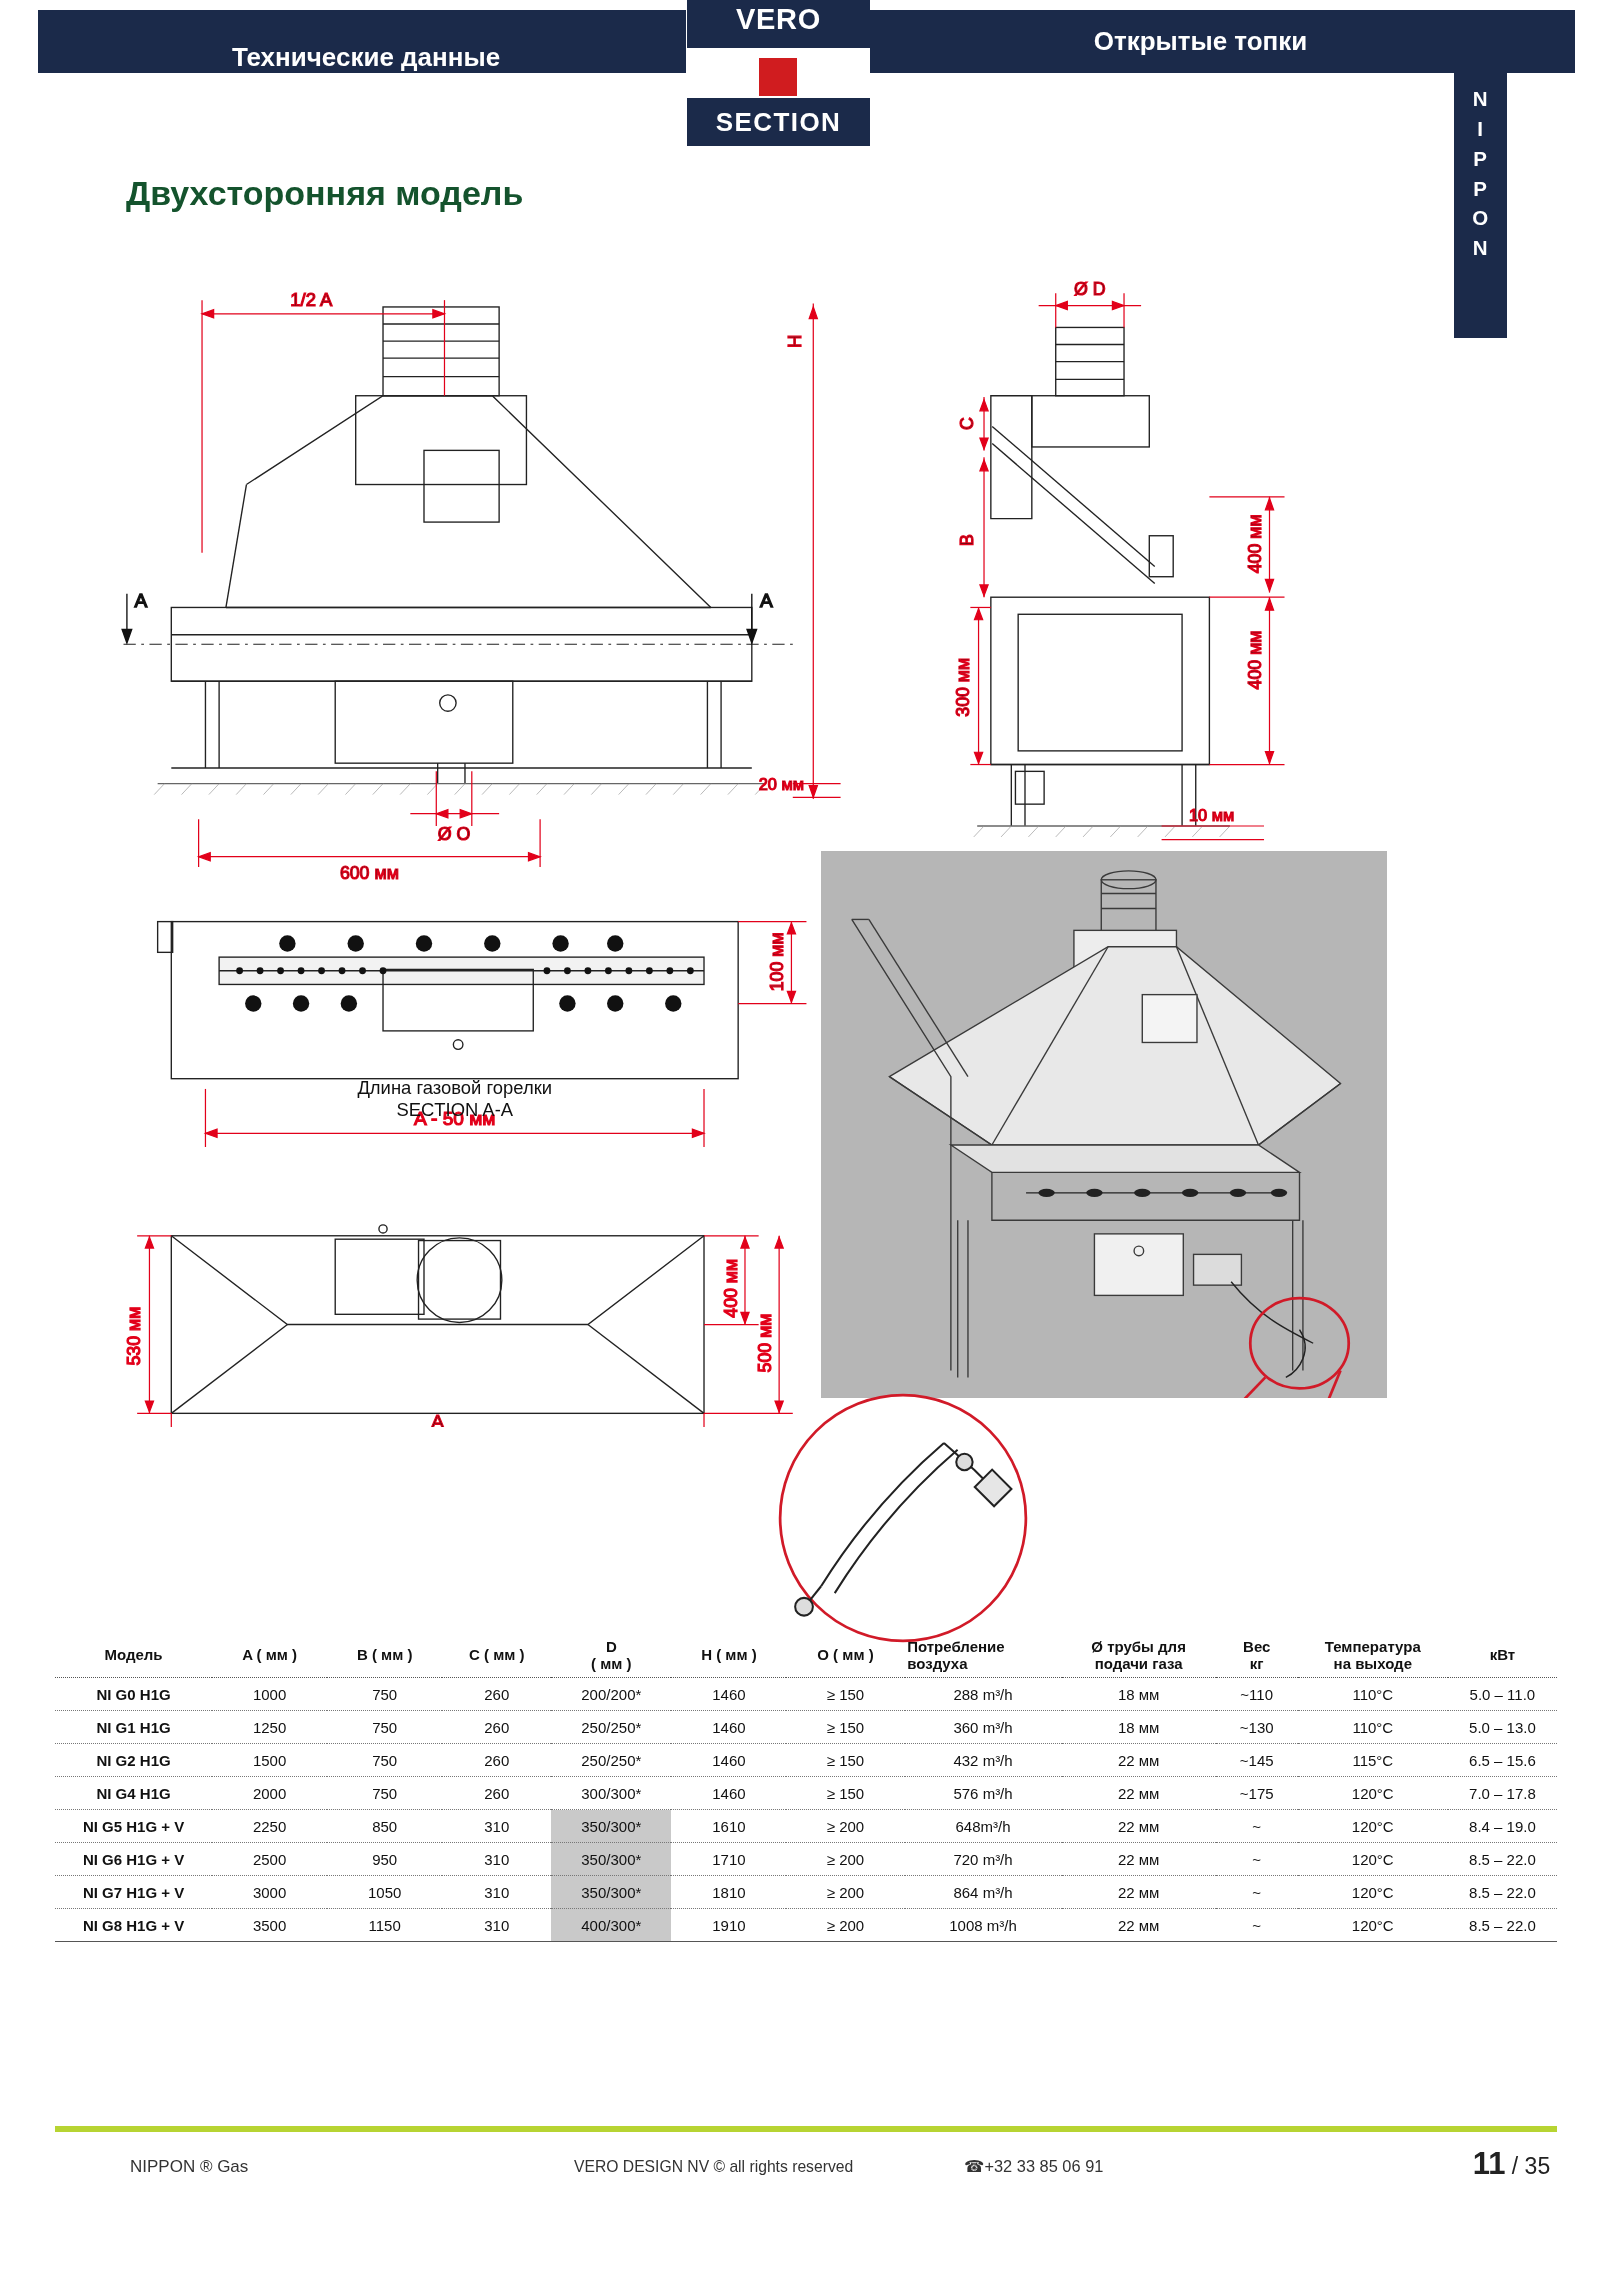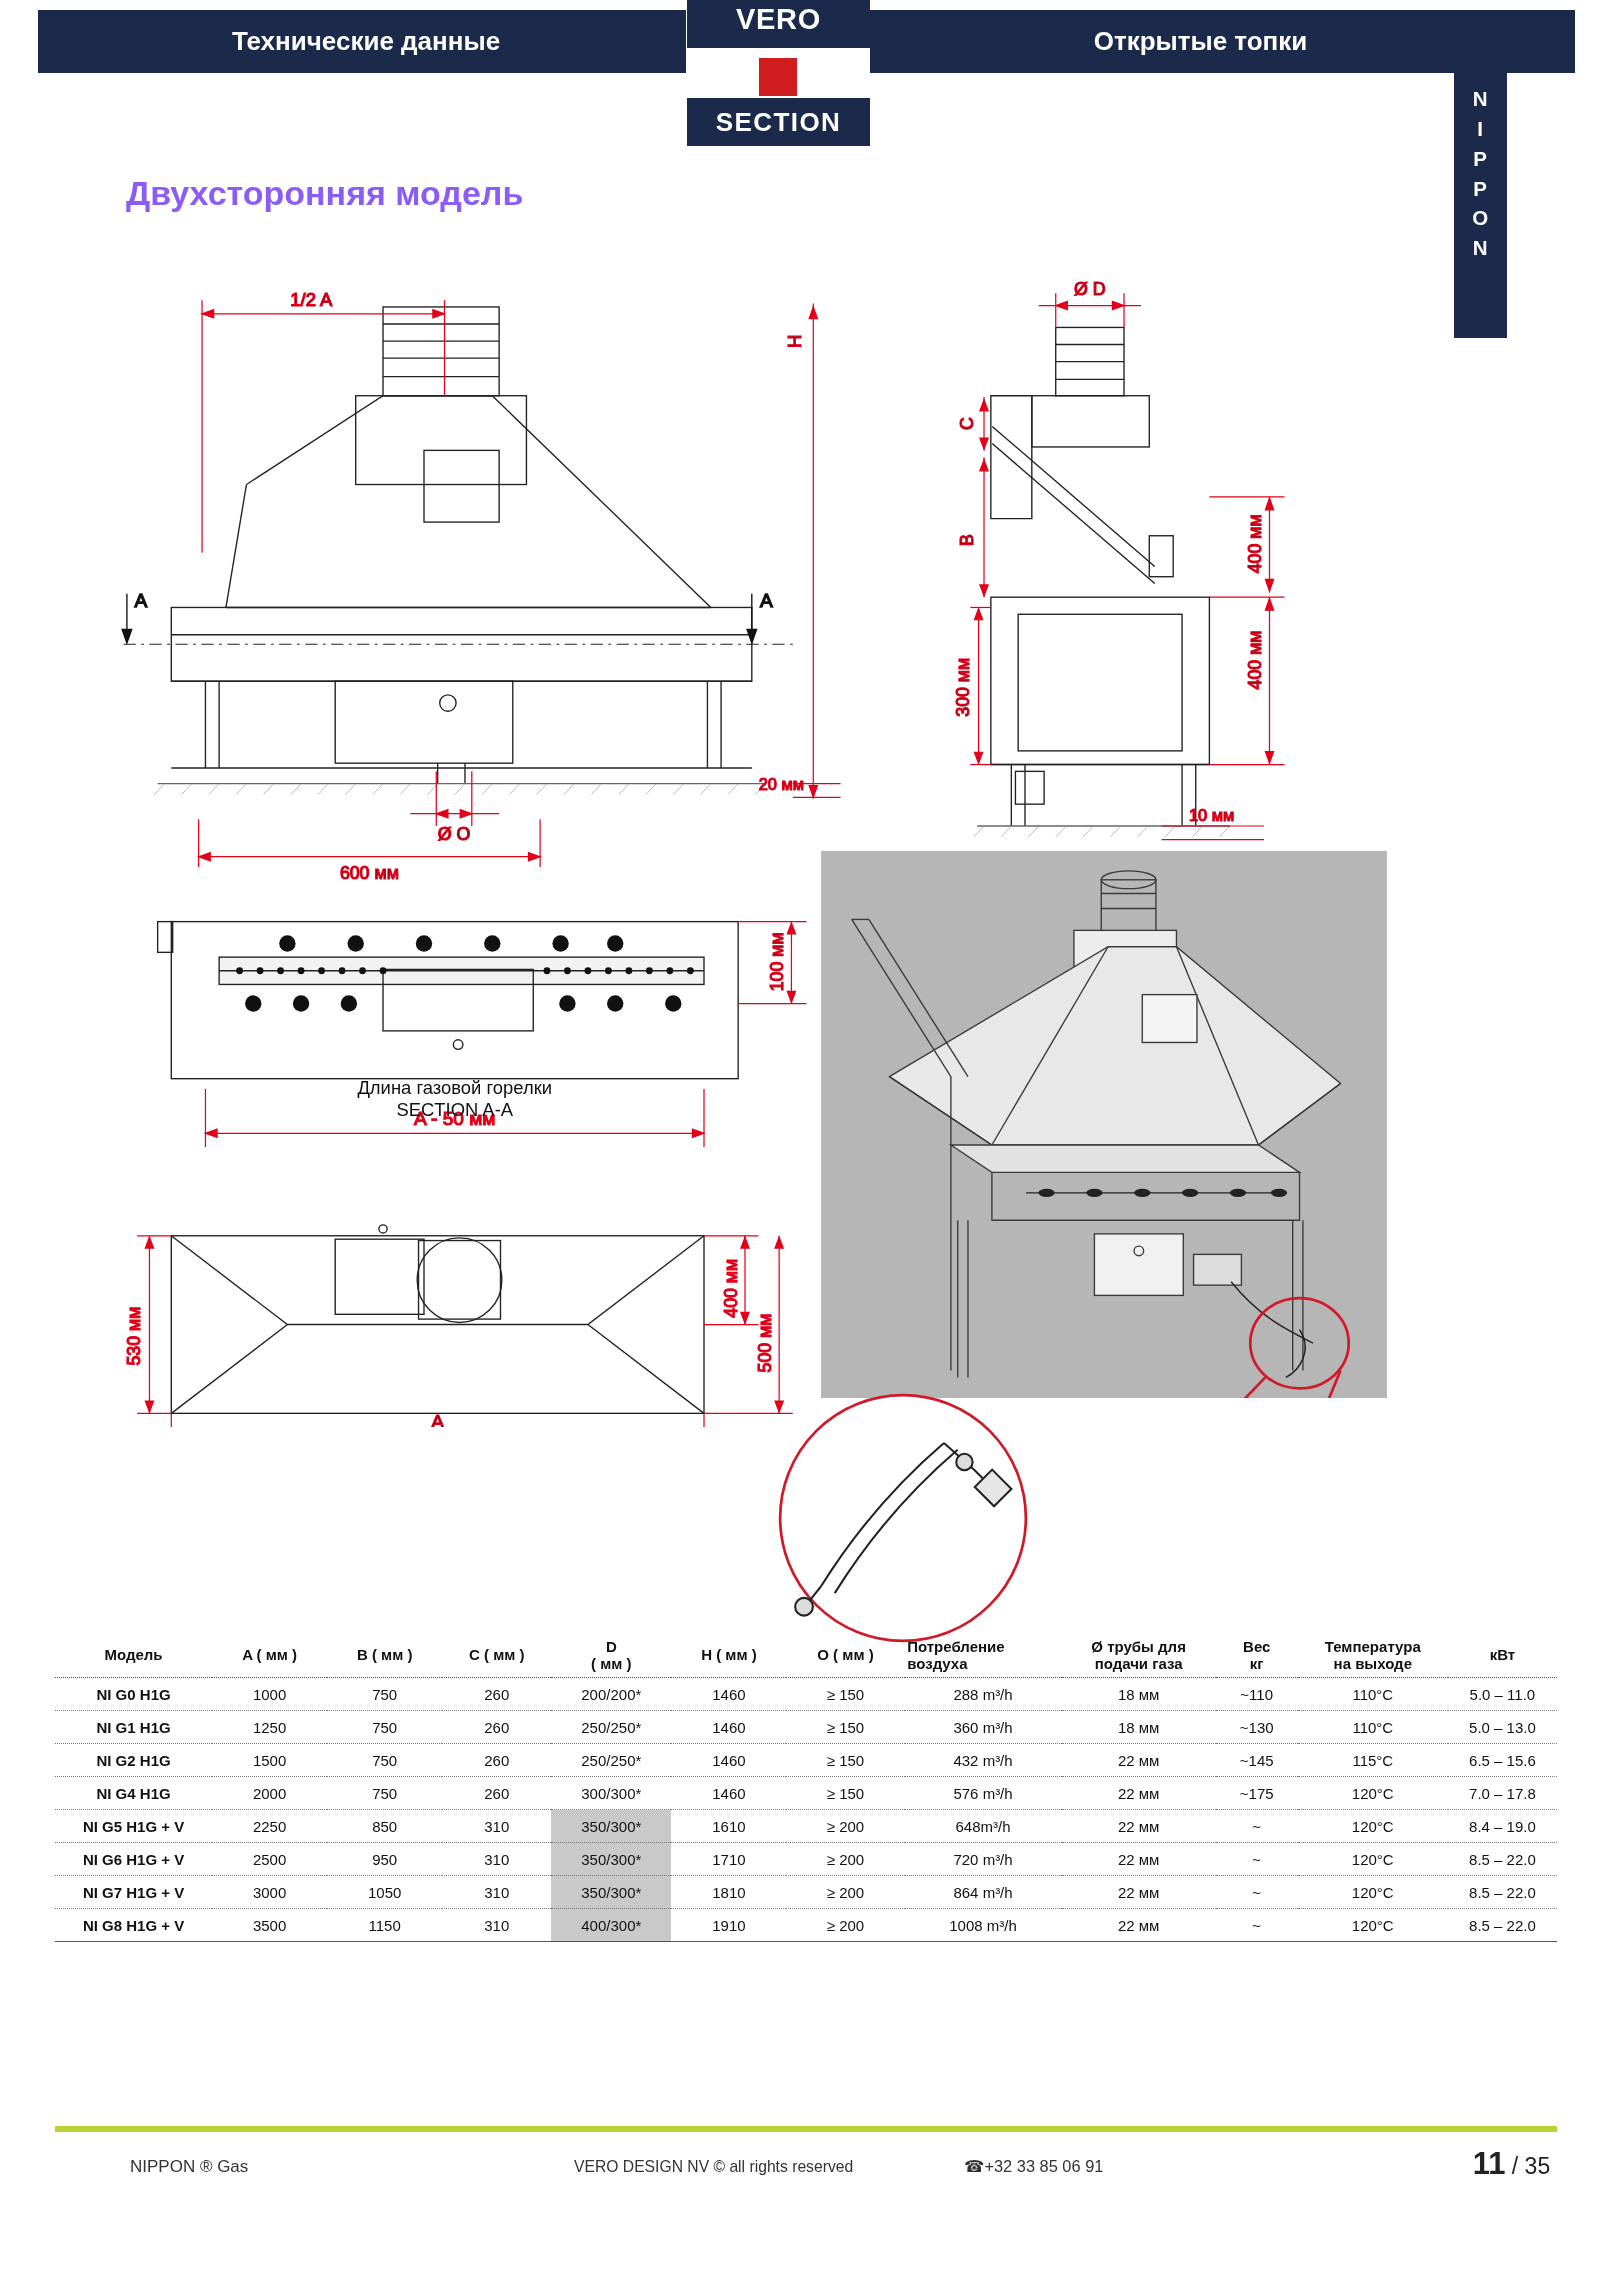--- a/index.html
+++ b/index.html
@@ -11,21 +11,21 @@
     position: relative;
     overflow: hidden;
   }
 
   
   .header {
     position: absolute; left: 38px; top: 9.6px; width: 1537px; height: 63px;
     background: #1b2a4a;
   }
   .header-title-left {
-    position: absolute; left: 0px; top: 0px; width: 656px; height: 63px;
+    position: absolute; left: 0px; top: 16px; width: 656px; height: 63px;
     color: #ffffff; font-size: 26px; font-weight: bold;
     display:flex; align-items:center; justify-content:center;
   }
   .header-title-right {
     position: absolute; left: 896px; top: 0px; width: 533px; height: 63px;
     color: #ffffff; font-size: 26px; font-weight: bold;
     display:flex; align-items:center; justify-content:center;
   }
   .logo-box {
     position: absolute; left: 686px; top: -9.6px; width: 183px; height: 164px;
@@ -51,21 +51,21 @@
     position:absolute; left:1454px; top:9.6px; width:53px; height:328px;
     background:#1b2a4a; color:#ffffff;
     font-size:20.5px; font-weight:bold; letter-spacing:0.7px;
     display:flex; flex-direction:column; align-items:center; justify-content:center;
     line-height:1.45;
   }
 
   
   .page-title {
     position:absolute; left:126px; top:174px;
-    font-size:34px; font-weight:bold; color:#8b5cf6;
+    font-size:34px; font-weight:bold; color:#14532d;
   }
 
   
   .drawings { position:absolute; left:0; top:225px; width:1565px; height:697px;padding-left:28px; }
   svg.dw { position:absolute; left:0; top:0; }
 
   .photo {
     position:absolute; left:821px; top:851px; width:566px; height:547px;
     background:#b6b6b6;
   }

